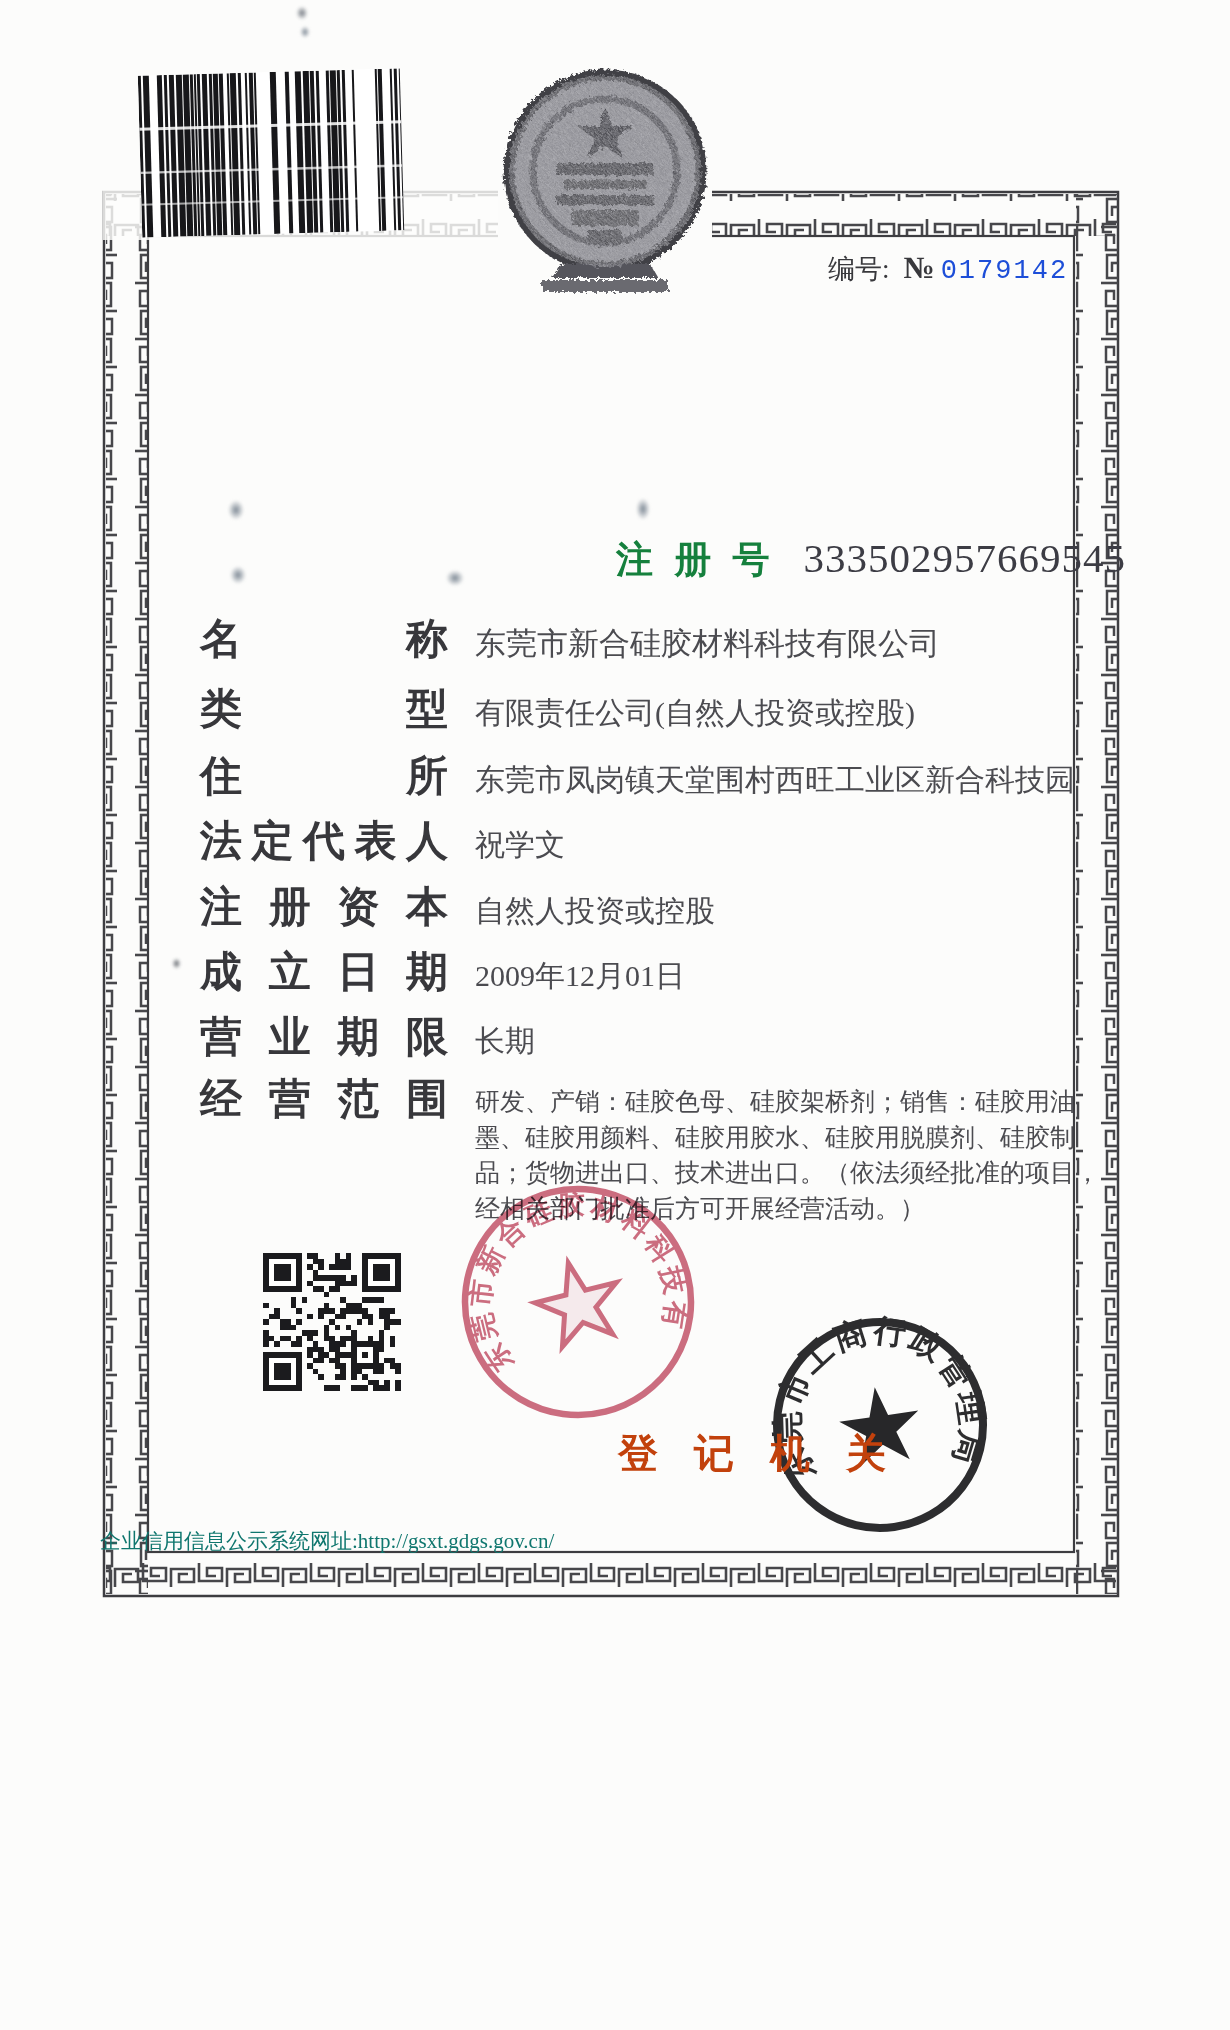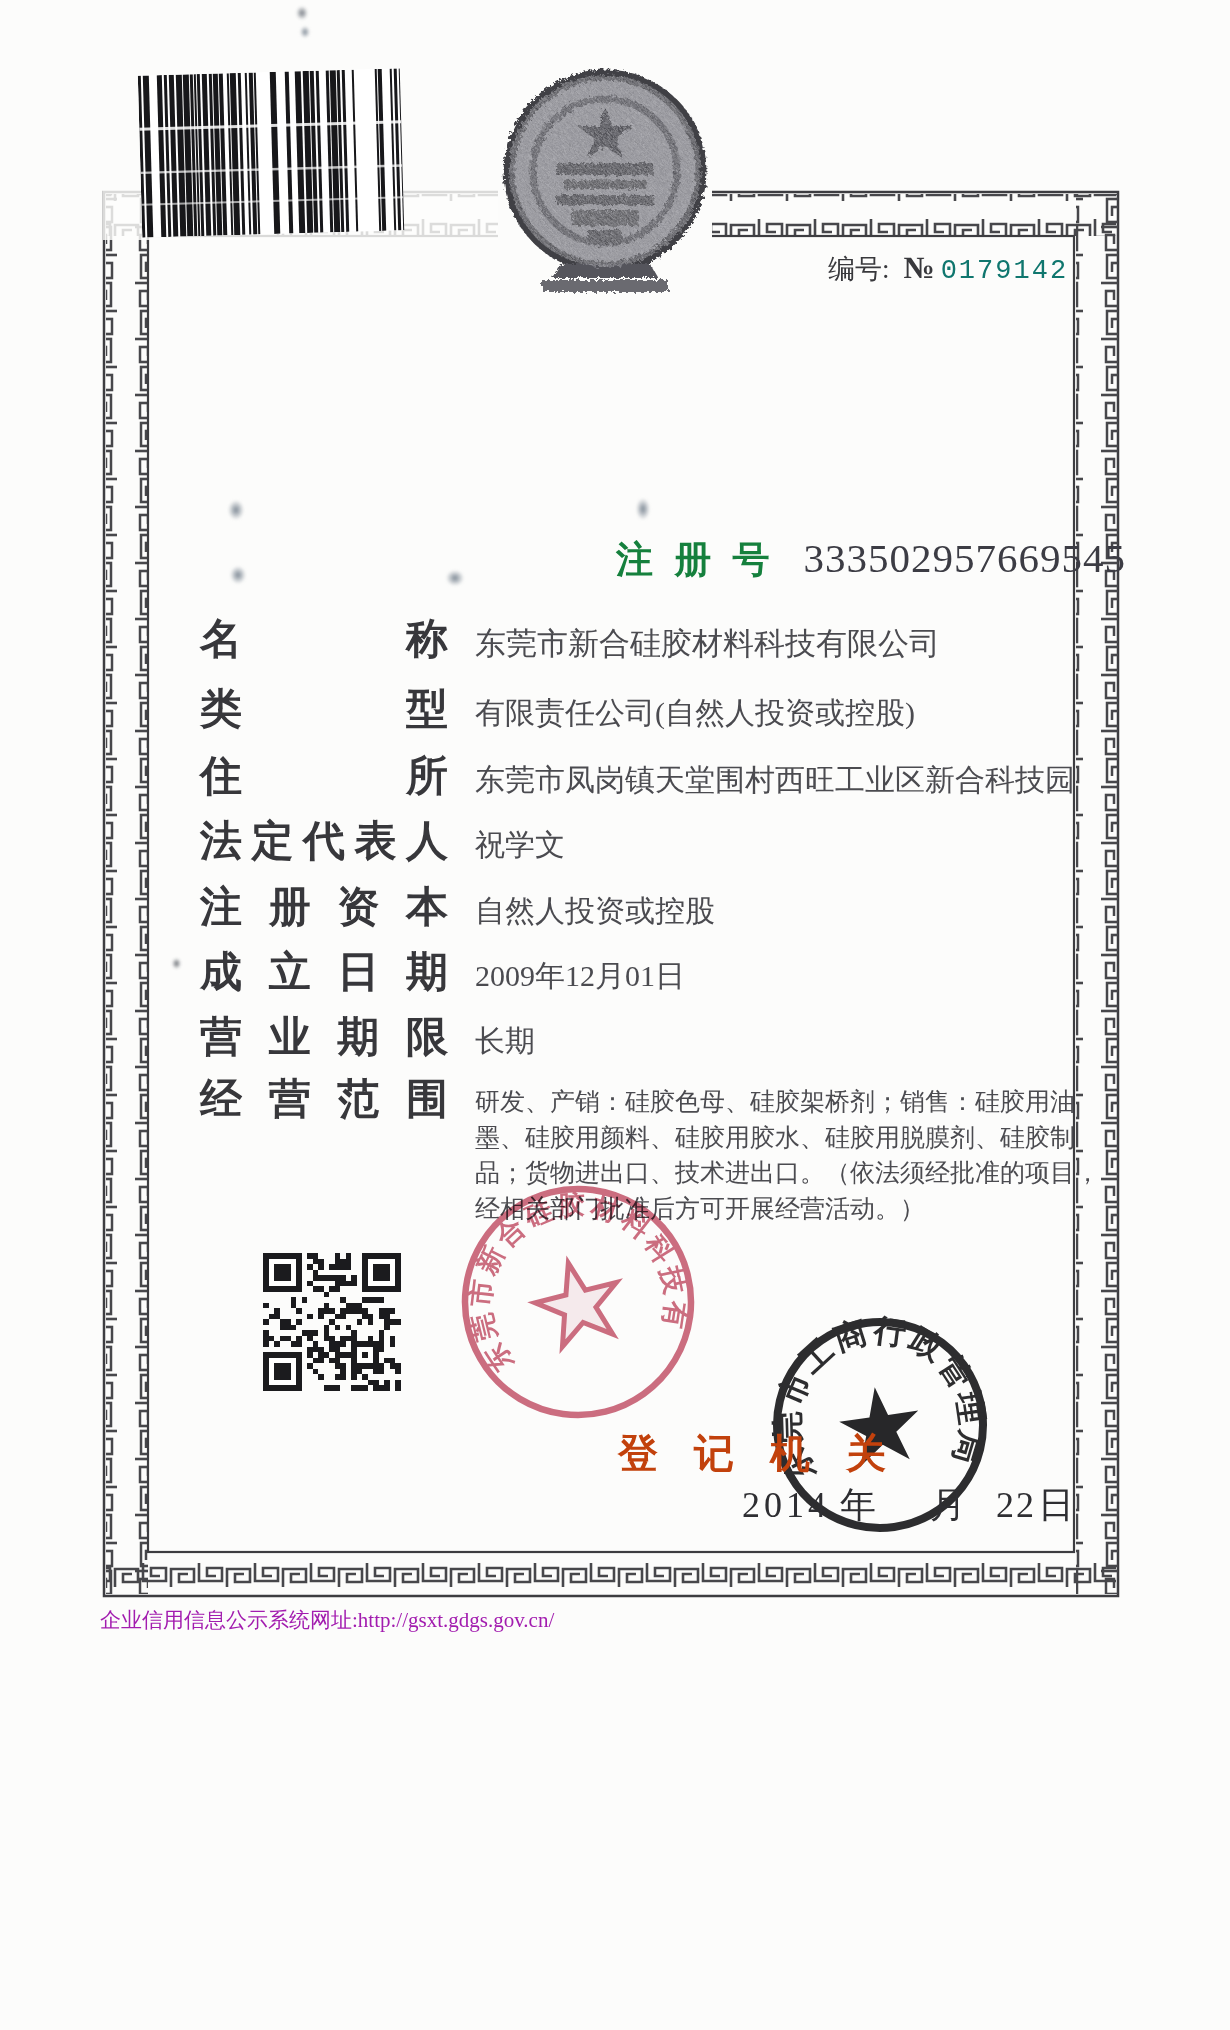--- a/index.html
+++ b/index.html
@@ -9,21 +9,21 @@
   .barcode{position:absolute;left:140px;top:72px;width:262px;height:162px;background:#fff;
            transform:rotate(-1.6deg);}
   .barcode svg{display:block;width:100%;height:100%;}
   
   .emblem{position:absolute;left:498px;top:68px;width:214px;height:240px;background:#fcfcfb;}
   
   .frame{position:absolute;left:0;top:0;}
   
   .serial{position:absolute;left:828px;top:250px;font-size:27px;color:#38383c;white-space:nowrap;}
   .serial .nosym{font-weight:bold;font-size:31px;margin:0 6px 0 14px;}
-  .serial .digits{font-family:"Liberation Mono",monospace;font-size:27px;letter-spacing:2px;color:#0f766e;}
+  .serial .digits{font-family:"Liberation Mono",monospace;font-size:27px;letter-spacing:2px;color:#1d4ed8;}
   
   .title{position:absolute;left:288px;top:326px;font-size:142px;line-height:1;font-weight:900;
          letter-spacing:16px;color:#1e1e20;white-space:nowrap;
          text-shadow:0 0 2px rgba(30,30,30,.65),1px 1px 0 rgba(30,30,30,.5);}
   
   .regline{position:absolute;left:616px;top:534px;white-space:nowrap;}
   .regline .rlabel{font-size:37px;font-weight:bold;color:#15803d;letter-spacing:6px;}
   .regline .rno{font-size:41px;color:#3c3c44;margin-left:24px;letter-spacing:1px;}
   
   #fields{position:absolute;left:200px;top:0;width:940px;}
@@ -44,21 +44,21 @@
   
   .registrar{position:absolute;left:618px;top:1426px;font-size:40px;font-weight:bold;color:#c2410c;
              letter-spacing:36px;white-space:nowrap;}
   .dateline{position:absolute;left:742px;top:1481px;font-size:36px;color:#2e2e32;white-space:nowrap;}
   .dateline .y{letter-spacing:4px;}
   .dateline .u1{margin-left:10px;}
   .dateline .u2{margin-left:54px;}
   .dateline .d{margin-left:30px;letter-spacing:2px;}
   .dateline .u3{margin-left:2px;}
   
-  .footer-left{position:absolute;left:100px;top:1606px;font-size:21px;color:#a21caf;}
+  .footer-left{position:absolute;left:100px;top:1527px;font-size:21px;color:#0f766e;}
   .footer-right{position:absolute;right:120px;top:1597px;font-size:24px;color:#26262a;font-weight:bold;
                 letter-spacing:1px;}
   
   .smudge{position:absolute;border-radius:50%;filter:blur(1.5px);
           background:radial-gradient(ellipse at center,#7d8894 0%,rgba(125,136,148,0) 70%);}
 </style>
 </head>
 <body>
 
 <div class="page">
@@ -457,23 +457,20 @@
         <textPath href="#blackTextPath">东莞市工商行政管理局</textPath>
       </text>
       <polygon id="blackStar" fill="#161618" points="112.0,74.0 121.4,103.1 151.9,103.0 127.2,120.9 136.7,150.0 112.0,132.0 87.3,150.0 96.8,120.9 72.1,103.0 102.6,103.1"></polygon>
     </g>
   </svg>
 
   <div class="registrar">
     <span>登</span><span>记</span><span>机</span><span>关</span>
   </div>
 
-  <div class="dateline">
-    <span class="y">2014</span><span class="u1">年</span><span class="u2">月</span><span class="d">22</span><span class="u3">日</span>
-  </div>
 
   <div class="footer-left">企业信用信息公示系统网址:http://gsxt.gdgs.gov.cn/</div>
 
   <div class="smudge" style="left:228px;top:500px;width:16px;height:20px;"></div>
   <div class="smudge" style="left:636px;top:498px;width:14px;height:22px;"></div>
   <div class="smudge" style="left:230px;top:566px;width:16px;height:18px;"></div>
   <div class="smudge" style="left:446px;top:570px;width:18px;height:16px;"></div>
   <div class="smudge" style="left:296px;top:6px;width:12px;height:14px;opacity:.8;background:radial-gradient(ellipse at center,#555c66 0%,rgba(85,92,102,0) 70%);"></div>
   <div class="smudge" style="left:300px;top:26px;width:10px;height:12px;"></div>
   <div class="smudge" style="left:172px;top:958px;width:9px;height:11px;opacity:.85;background:radial-gradient(ellipse at center,#4a4f57 0%,rgba(74,79,87,0) 72%);"></div>

